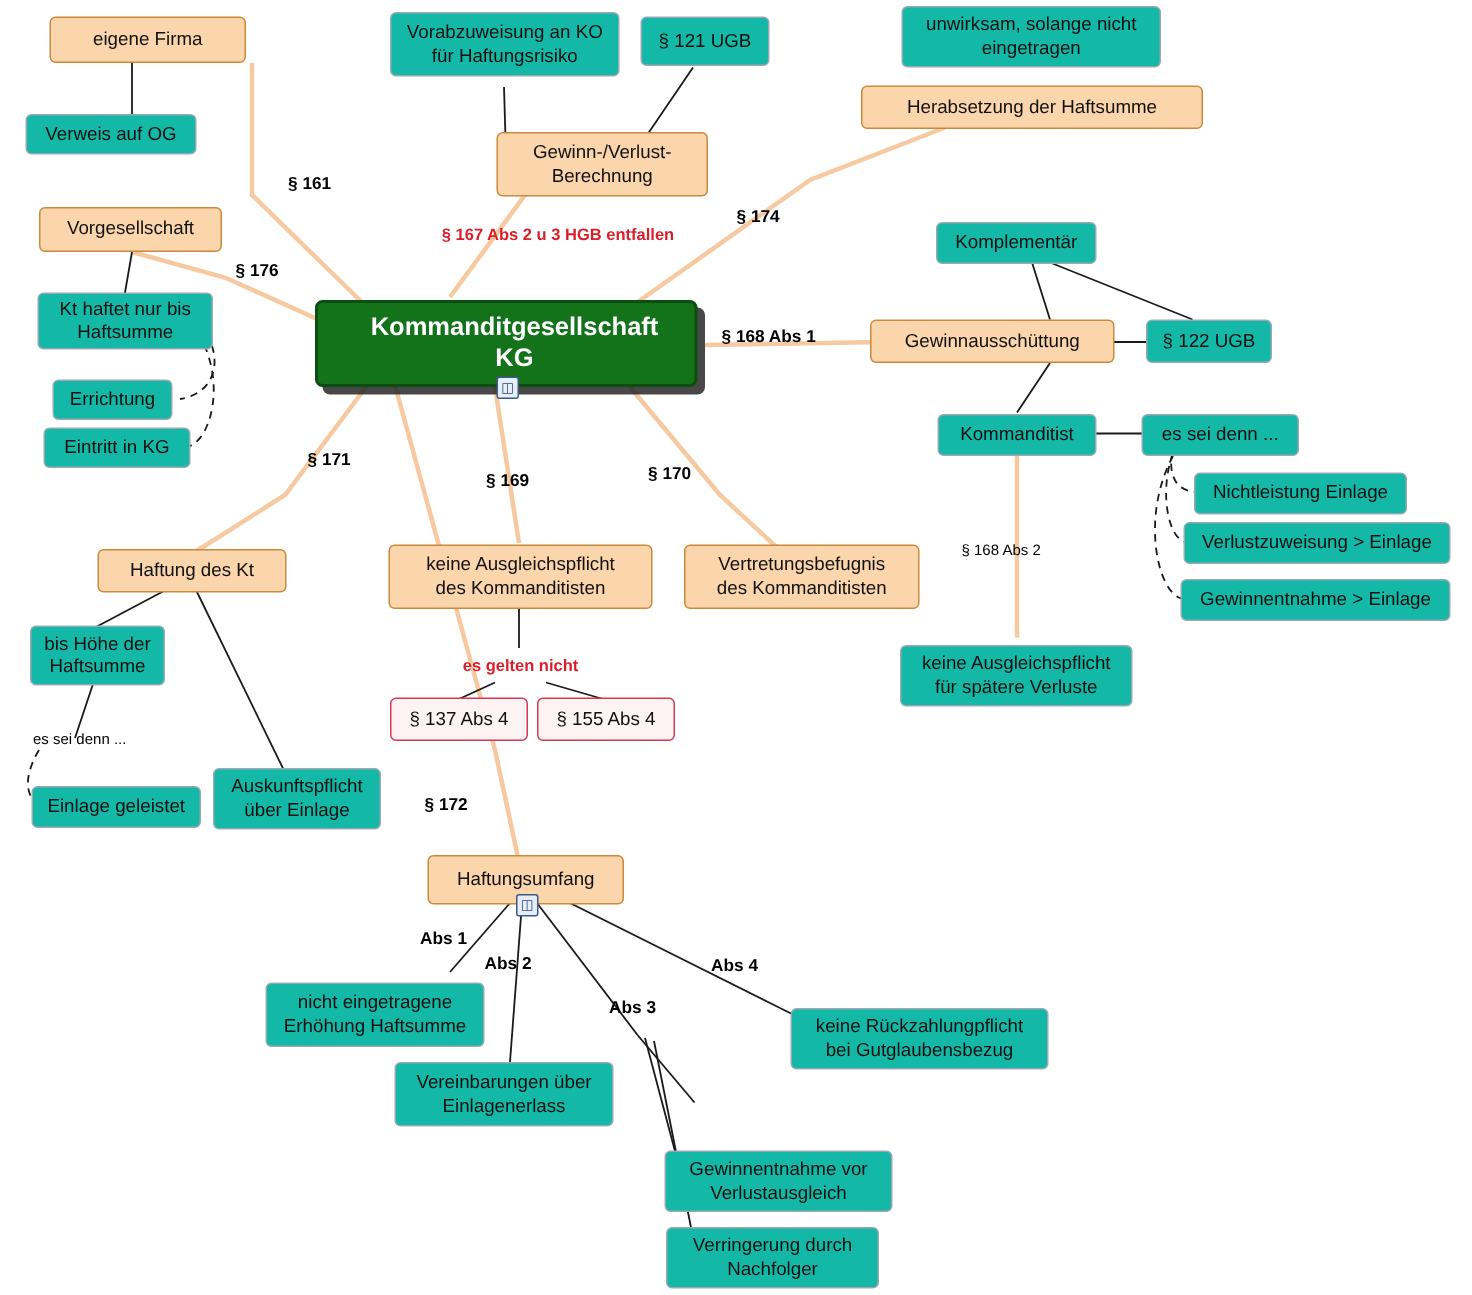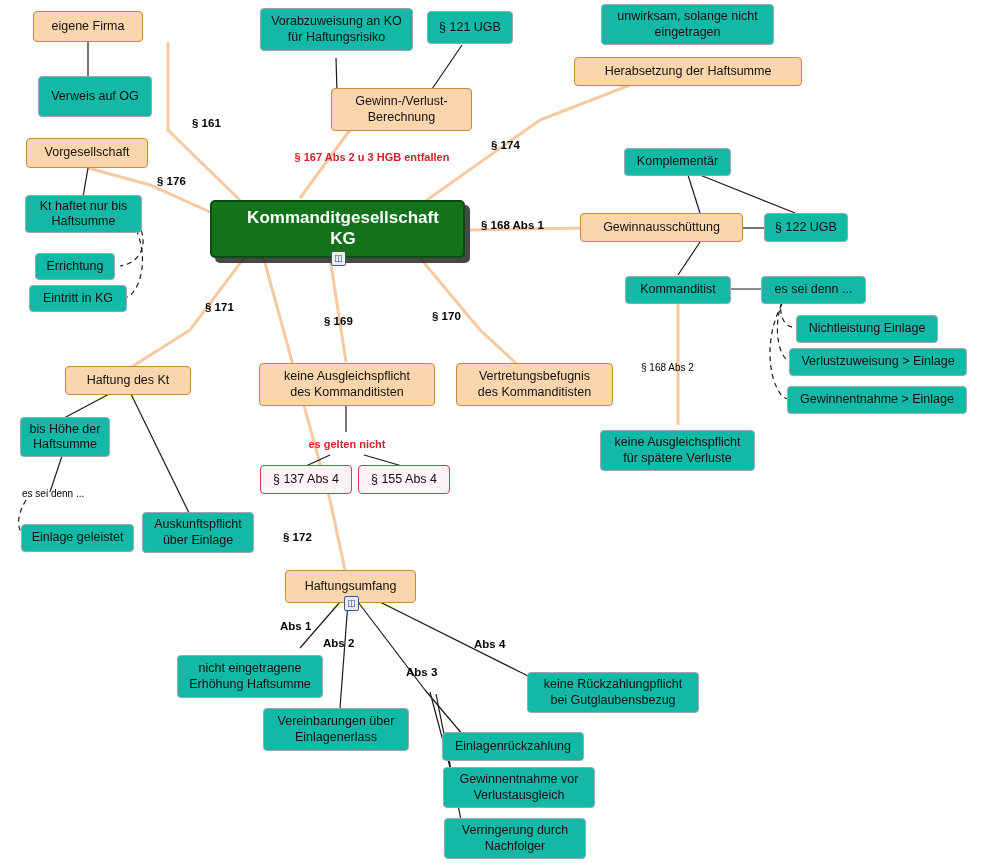--- a/index.html
+++ b/index.html
@@ -154,23 +154,23 @@
     <g stroke="#1a1a1a" stroke-width="1.2" fill="none" stroke-dasharray="5,4">
       <path d="M132 215 C150 235 146 262 120 266"></path>
       <path d="M132 222 C152 255 140 296 124 298"></path>
       <path d="M782 300 C778 316 784 328 798 328"></path>
       <path d="M782 302 C772 330 780 360 790 361"></path>
       <path d="M782 304 C760 345 772 396 788 399"></path>
       <path d="M26 500 C14 520 18 534 28 537"></path>
     </g>
   </svg>
 
-  <div class="node n-orange" style="left:33px; top:11px; width:110px; height:31px;">eigene Firma</div>
-
-  <div class="node n-plain" style="left:38px; top:76px; width:114px; height:41px;">Verweis auf OG</div>
+  <div class="node n-orange" style="left:33px; top:11px; width:131px; height:31px;">eigene Firma</div>
+
+  <div class="node n-plain" style="left:17px; top:76px; width:114px; height:27px;">Verweis auf OG</div>
 
   <div class="node n-orange" style="left:26px; top:138px; width:122px; height:30px;">Vorgesellschaft</div>
 
   <div class="node n-plain" style="left:25px; top:195px; width:117px; height:38px;">Kt haftet nur bis
 Haftsumme</div>
 
   <div class="node n-plain" style="left:35px; top:253px; width:80px; height:27px;">Errichtung</div>
 
   <div class="node n-plain" style="left:29px; top:285px; width:98px; height:27px;">Eintritt in KG</div>
 
@@ -230,21 +230,20 @@
     <span>Haftungsumfang</span>
   </div>
   <div class="attach-icon" style="left:344px; top:596px;">◫</div>
 
   <div class="node n-plain" style="left:177px; top:655px; width:146px; height:43px;">nicht eingetragene
 Erhöhung Haftsumme</div>
 
   <div class="node n-plain" style="left:263px; top:708px; width:146px; height:43px;">Vereinbarungen über
 Einlagenerlass</div>
 
-  <div class="node n-plain" style="left:442px; top:732px; width:142px; height:29px;">Einlagenrückzahlung</div>
 
   <div class="node n-plain" style="left:443px; top:767px; width:152px; height:41px;">Gewinnentnahme vor
 Verlustausgleich</div>
 
   <div class="node n-plain" style="left:444px; top:818px; width:142px; height:41px;">Verringerung durch
 Nachfolger</div>
 
   <div class="node n-plain" style="left:527px; top:672px; width:172px; height:41px;">keine Rückzahlungpflicht
 bei Gutglaubensbezug</div>
 

